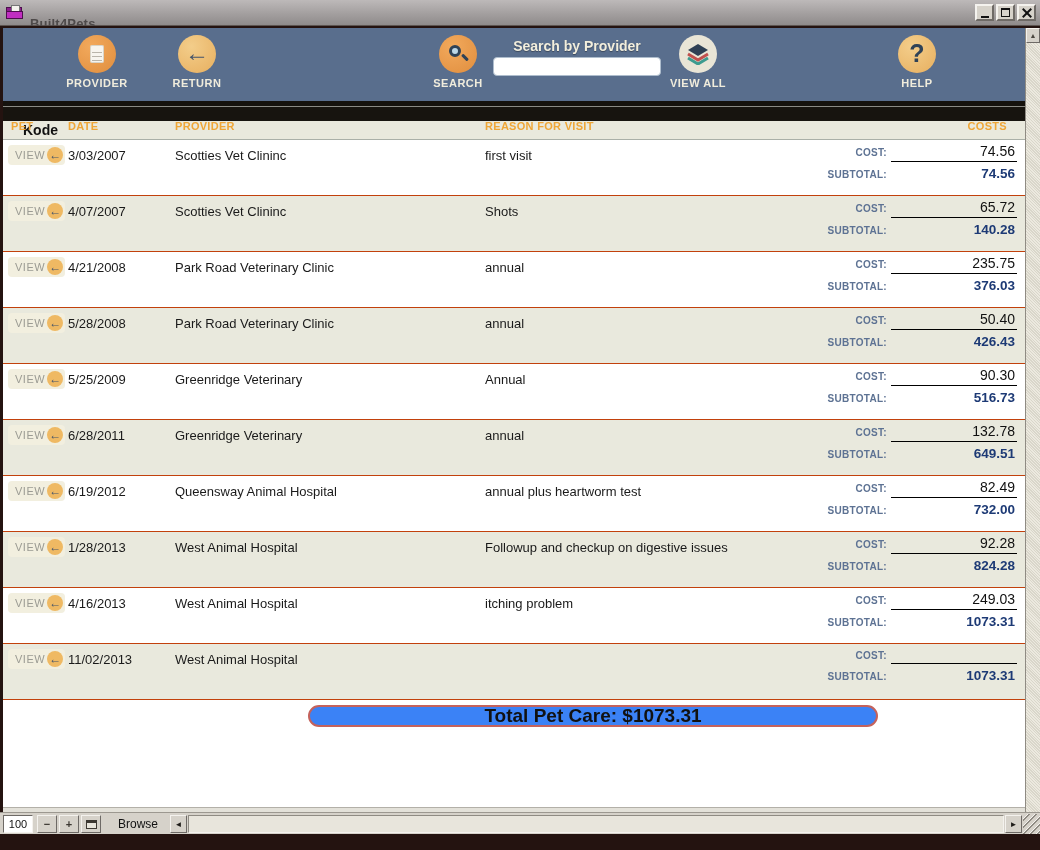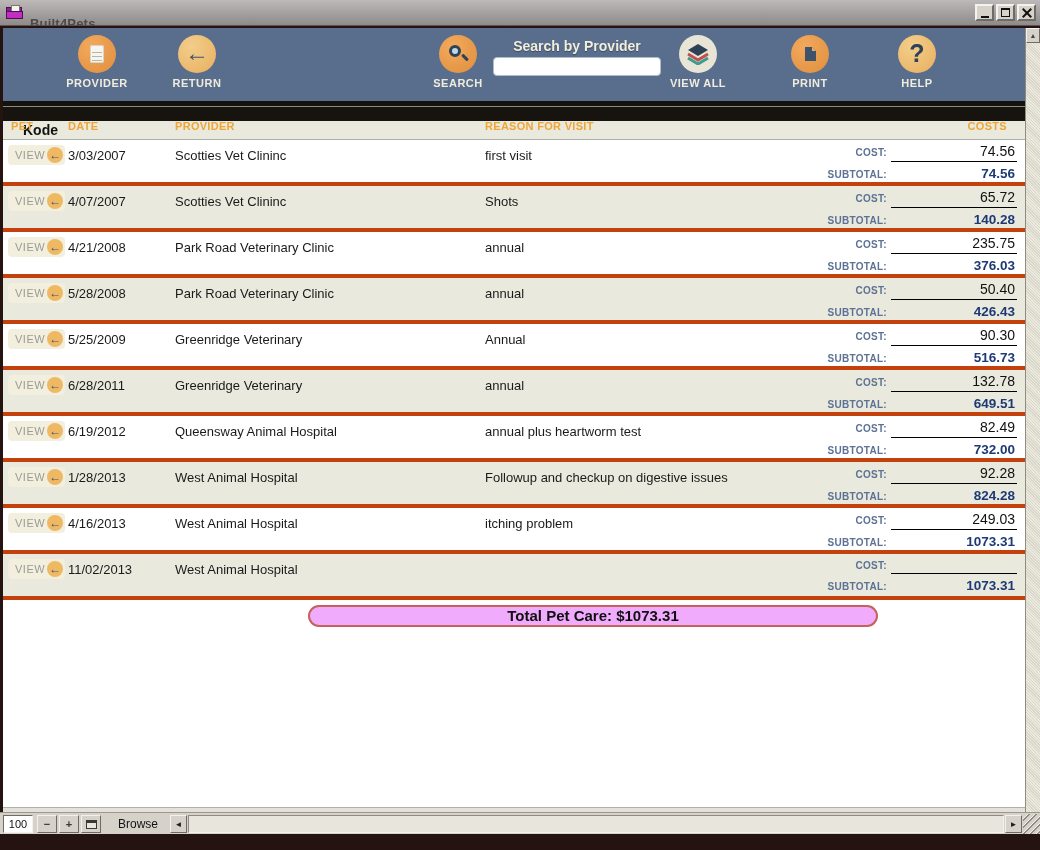--- a/index.html
+++ b/index.html
@@ -55,37 +55,37 @@
   
   .col-header { flex:none; height:20px; background:#17140f; border-top:5px solid #15120d; box-shadow:inset 0 1px 0 #8a8a84; position:relative; }
   .col-header span { position:absolute; top:14px; font-size:11px; font-weight:bold; color:#efa637; letter-spacing:0.3px; }
   .ch-pet { left:8px; } .ch-date { left:65px; } .ch-provider { left:172px; } .ch-reason { left:482px; }
   .ch-costs { right:18px; }
 
   
   .group-row { flex:none; height:19px; background:#e9e9dd; font-size:14px; font-weight:bold; color:#111; padding-left:20px; line-height:19px; border-bottom:1px solid #aab0a8; }
 
   
-  .visit-row { flex:none; height:46px; position:relative; background:#ffffff; border-bottom:4px solid #c2410c; }
+  .visit-row { flex:none; height:56px; position:relative; background:#ffffff; border-bottom:1px solid #c2410c; }
   .visit-row.alt { background:#e9e9dd; }
   .view-btn { position:absolute; left:5px; top:5px; height:20px; background:#f2efdf; border-radius:4px; display:flex; align-items:center; padding:1px 2px 1px 7px; cursor:pointer; }
   .view-label { font-size:11px; color:#9b9b93; letter-spacing:0.5px; margin-right:2px; }
   .view-circle { width:16px; height:16px; border-radius:50%; background:#efb963; color:#44546a; font-size:12px; font-weight:bold; display:flex; align-items:center; justify-content:center; line-height:1; }
   .cell { position:absolute; top:8px; font-size:13px; color:#1a1a1a; white-space:nowrap; }
   .cell.date { left:65px; } .cell.provider { left:172px; } .cell.reason { left:482px; }
   .cost-block { position:absolute; top:3px; right:8px; width:205px; }
   .cost-line { display:flex; align-items:center; justify-content:flex-end; }
   .cost-label { font-size:10px; font-weight:bold; color:#5d7293; letter-spacing:0.3px; margin-right:4px; }
   .cost-value { width:126px; text-align:right; font-size:14px; color:#111; border-bottom:1px solid #000; padding:0 2px 2px 0; min-height:17px; }
   .subtotal-line { display:flex; align-items:baseline; justify-content:flex-end; padding-top:4px; }
   .subtotal-value { width:126px; text-align:right; font-size:13.5px; font-weight:bold; color:#1d3a75; padding-right:2px; }
 
   
   .total-section { flex:none; height:44px; background:#ffffff; position:relative; }
-  .total-pill { position:absolute; left:305px; top:5px; width:570px; height:22px; background:#f0abfc; border:2px solid #c4625c; border-radius:12px; text-align:center; font-size:15px; font-weight:bold; color:#111; line-height:18px; }
+  .total-pill { position:absolute; left:305px; top:5px; width:570px; height:22px; background:#3b82f6; border:2px solid #c4625c; border-radius:12px; text-align:center; font-size:19px; font-weight:bold; color:#111; line-height:18px; }
   .filler { flex:1; background:#ffffff; }
 
   
   .report-footer { flex:none; height:21px; background:#e3e1d9; border-top:1px solid #b3b0a8; position:relative; }
   .rf-left { position:absolute; left:15px; top:3px; font-size:13px; color:#8f8f8f; }
   .rf-center { position:absolute; left:465px; top:5px; font-size:11px; color:#d3d0c3; letter-spacing:0.5px; }
   .rf-right { position:absolute; right:38px; top:5px; font-size:11px; color:#d6cdc2; }
 
   
   .vscroll { position:absolute; right:0; top:2px; bottom:0; width:15px; display:flex; flex-direction:column; background:#d6d2ca; border-left:1px solid #8f8b83; }
@@ -175,29 +175,20 @@
         <div class="tool" style="left:653px;">
           <div class="tool-circle c-cream">
             <svg class="icon-layers" viewBox="0 0 24 22">
               <path d="M12 1 L22 7 L12 13 L2 7 Z" fill="#2e4054"></path>
               <path d="M2 11 L12 17 L22 11" stroke="#c0504d" stroke-width="3" fill="none"></path>
               <path d="M2 15 L12 21 L22 15" stroke="#3d9b8f" stroke-width="3" fill="none"></path>
             </svg>
           </div>
           <span class="tool-label">VIEW ALL</span>
         </div>
-        <div class="tool" style="left:765px;">
-          <div class="tool-circle c-orange">
-            <svg width="18" height="18" viewBox="0 0 18 18">
-              <path d="M4 2 h7 l4 4 v10 h-11 z" fill="#3f526b"></path>
-              <path d="M11 2 l4 4 h-4 z" fill="#e7b06a"></path>
-            </svg>
-          </div>
-          <span class="tool-label">PRINT</span>
-        </div>
         <div class="tool" style="left:872px;">
           <div class="tool-circle c-tan">
               <span class="icon-help">?</span>
             </div>
           <span class="tool-label">HELP</span>
         </div>
       </div>
 
       <div class="col-header">
         <span class="ch-pet">PET</span>

